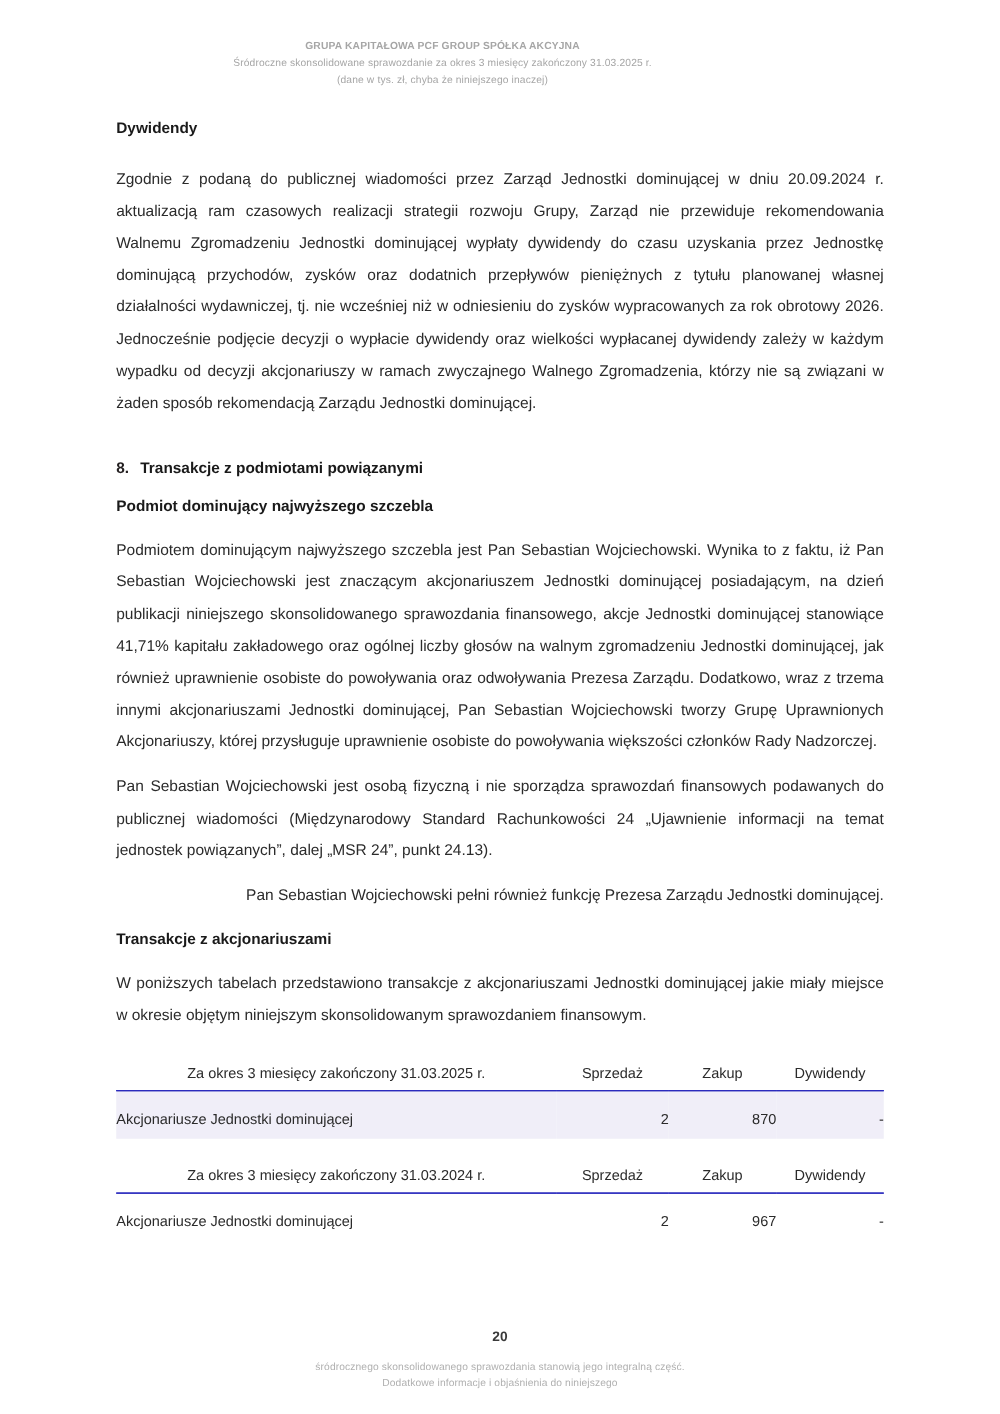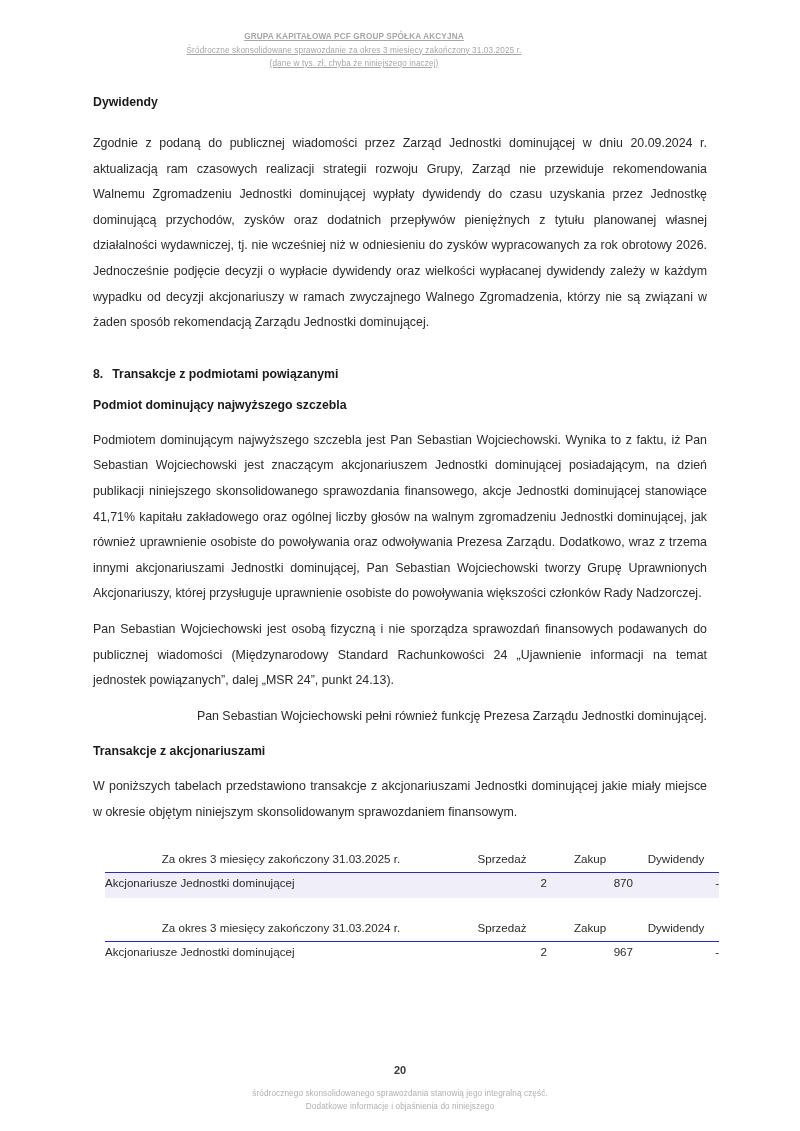--- a/index.html
+++ b/index.html
@@ -24,21 +24,20 @@
   }
 
   
   .doc-header {
     position: absolute;
     top: 30px;
     left: 0;
     width: 708px;
     text-align: center;
     color: #a6a6a6;
-    text-decoration: underline;
   }
   .doc-header .hdr-line {
     font-size: 8.2px;
     line-height: 13.5px;
     letter-spacing: 0.12px;
   }
   .doc-header .hdr-line.strong {
     font-weight: bold;
     font-size: 8.2px;
     letter-spacing: 0.15px;
@@ -77,37 +76,37 @@
   .gap-14 { height: 14px; }
   .gap-10 { height: 10px; }
 
   .numbered {
     display: flex;
     gap: 9px;
   }
   .numbered .num { flex: 0 0 auto; }
 
   
-  .tbl-wrap { width: 614px; margin-left: 12px; }
+  .tbl-wrap { width: 614px; }
   table.fin-table {
     width: 614px;
     border-collapse: collapse;
     font-size: 11.6px;
     color: #2b2b2b;
     table-layout: fixed;
   }
   table.fin-table th {
     font-weight: normal;
     padding: 4px 0 5px 0;
     border-bottom: 1.6px solid #2b2bbd;
     vertical-align: bottom;
     line-height: 16px;
   }
   table.fin-table td {
-    padding: 2px 0 7px 0;
+    padding: 15px 0 7px 0;
     line-height: 16px;
     vertical-align: middle;
   }
   .col-label   { width: 352px; text-align: center; }
   .col-sprzedaz{ width: 90px;  text-align: center; }
   .col-zakup   { width: 86px;  text-align: center; }
   .col-dyw     { width: 86px;  text-align: center; }
 
   td.c-label   { text-align: left;  padding-left: 4px; }
   td.c-num     { text-align: right; padding-right: 10px; }

